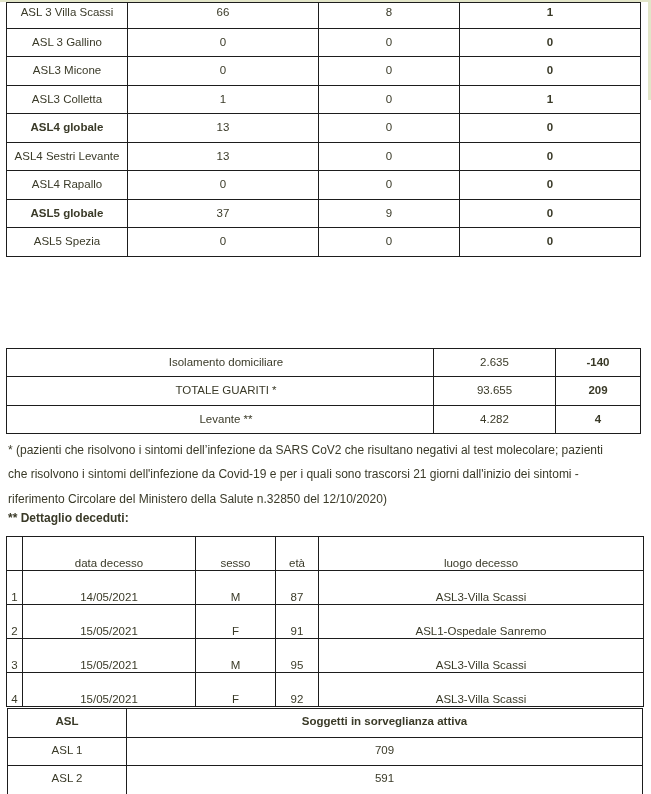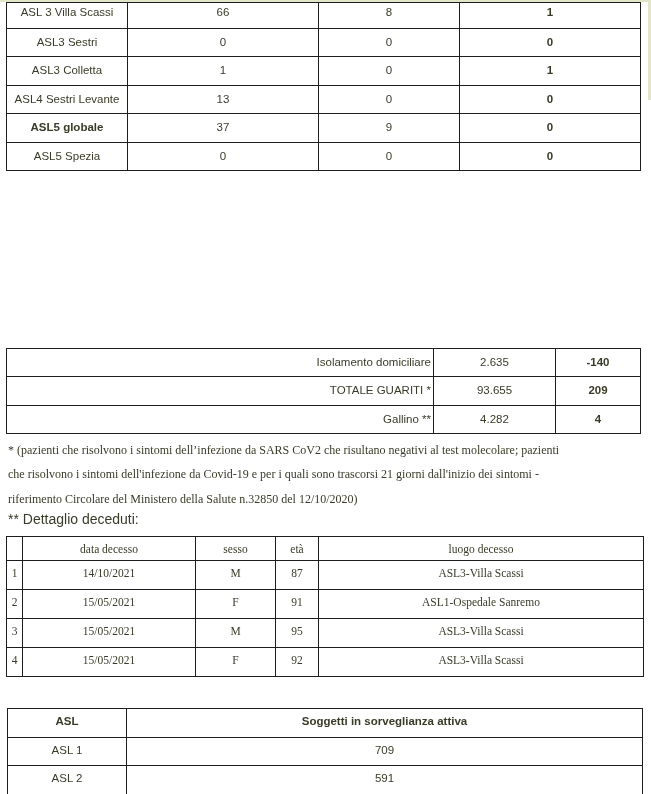--- a/index.html
+++ b/index.html
@@ -23,32 +23,32 @@
 
   
   #t1{left:6px;top:2px;width:635px;}
   #t1 tr{height:28.5px;}
   #t1 tr.first{height:25.5px;padding-left:9px;}
   #t1 tr.first td{padding-top:3px;}
 
   
   #t2{left:6px;top:348px;width:635px;}
   #t2 tr{height:28.3px;}
-  #t2 td.lbl{text-align:right;padding-left:14px;}
+  #t2 td.lbl{text-align:center;padding-left:14px;}
 
   
   .footnote{position:absolute;left:8px;top:438px;width:643px;font-size:12px;color:#3a3a28;}
-  .footnote .fline{height:24.4px;line-height:24.4px;white-space:nowrap;font-family:Liberation Serif, serif;}
-  .deceduti-heading{position:absolute;left:8px;top:511px;font-size:14px;font-weight:normal;color:#3a3a28;}
+  .footnote .fline{height:24.4px;line-height:24.4px;white-space:nowrap;}
+  .deceduti-heading{position:absolute;left:8px;top:511px;font-size:12px;font-weight:bold;color:#3a3a28;}
 
   
   #t3{left:6px;top:536px;width:638px;}
   #t3 tr{height:29px;}
   #t3 tr.hdr{height:23.5px;}
-  #t3 td{padding-top:6px;font-family:Liberation Serif, serif;}
+  #t3 td{padding-top:20px;}
 
   
   #t4{left:7px;top:708px;width:636px;}
   #t4 tr{height:28.5px;}
   #t4 td{padding-top:6px;}
 </style>
 </head>
 <body>
 
 <div class="stripe-top"></div>
@@ -62,34 +62,52 @@
       <col style="width:181px">
     </colgroup>
   <tbody>
       <tr class="first">
     <td>ASL 3 Villa Scassi</td>
     <td>66</td>
     <td>8</td>
     <td class="bold">1</td>
   </tr>
   <tr>
-    <td>ASL3 Sestri</td>
+    <td>ASL 3 Gallino</td>
+    <td>0</td>
+    <td>0</td>
+    <td class="bold">0</td>
+  </tr>
+  <tr>
+    <td>ASL3 Micone</td>
     <td>0</td>
     <td>0</td>
     <td class="bold">0</td>
   </tr>
   <tr>
     <td>ASL3 Colletta</td>
     <td>1</td>
     <td>0</td>
     <td class="bold">1</td>
   </tr>
   <tr>
+    <td class="bold">ASL4 globale</td>
+    <td>13</td>
+    <td>0</td>
+    <td class="bold">0</td>
+  </tr>
+  <tr>
     <td>ASL4 Sestri Levante</td>
     <td>13</td>
+    <td>0</td>
+    <td class="bold">0</td>
+  </tr>
+  <tr>
+    <td>ASL4 Rapallo</td>
+    <td>0</td>
     <td>0</td>
     <td class="bold">0</td>
   </tr>
   <tr>
     <td class="bold">ASL5 globale</td>
     <td>37</td>
     <td>9</td>
     <td class="bold">0</td>
   </tr>
   <tr>
@@ -112,21 +130,21 @@
     <td class="lbl">Isolamento domiciliare</td>
     <td>2.635</td>
     <td class="bold">-140</td>
   </tr>
   <tr>
     <td class="lbl">TOTALE GUARITI *</td>
     <td>93.655</td>
     <td class="bold">209</td>
   </tr>
   <tr>
-    <td class="lbl">Gallino **</td>
+    <td class="lbl">Levante **</td>
     <td>4.282</td>
     <td class="bold">4</td>
   </tr>
 </tbody>
   </table>
 
 <div class="footnote">
   <div class="fline">*  (pazienti che risolvono i sintomi dell’infezione da SARS CoV2 che risultano negativi al test molecolare; pazienti</div>
   <div class="fline">che risolvono i sintomi dell'infezione da Covid-19 e per i quali sono trascorsi 21 giorni dall'inizio dei sintomi -</div>
   <div class="fline">riferimento Circolare del Ministero della Salute n.32850 del 12/10/2020)</div>
@@ -145,21 +163,21 @@
   <tbody>
       <tr class="hdr">
     <td></td>
     <td>data decesso</td>
     <td>sesso</td>
     <td>età</td>
     <td>luogo decesso</td>
   </tr>
   <tr>
     <td>1</td>
-    <td>14/10/2021</td>
+    <td>14/05/2021</td>
     <td>M</td>
     <td>87</td>
     <td>ASL3-Villa Scassi</td>
   </tr>
   <tr>
     <td>2</td>
     <td>15/05/2021</td>
     <td>F</td>
     <td>91</td>
     <td>ASL1-Ospedale Sanremo</td>

